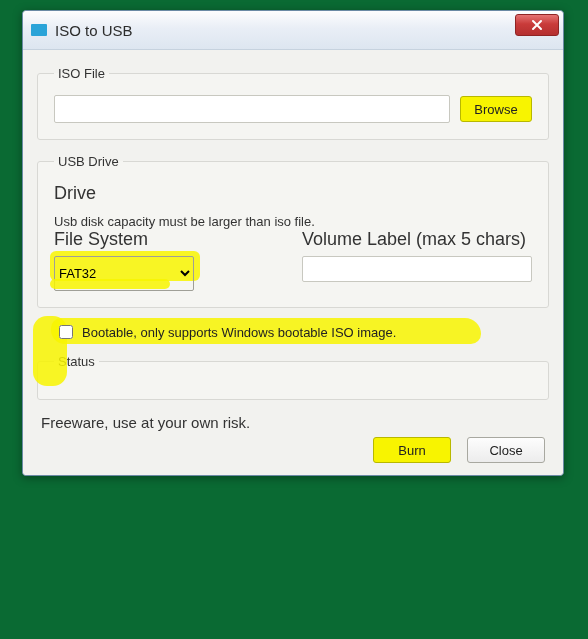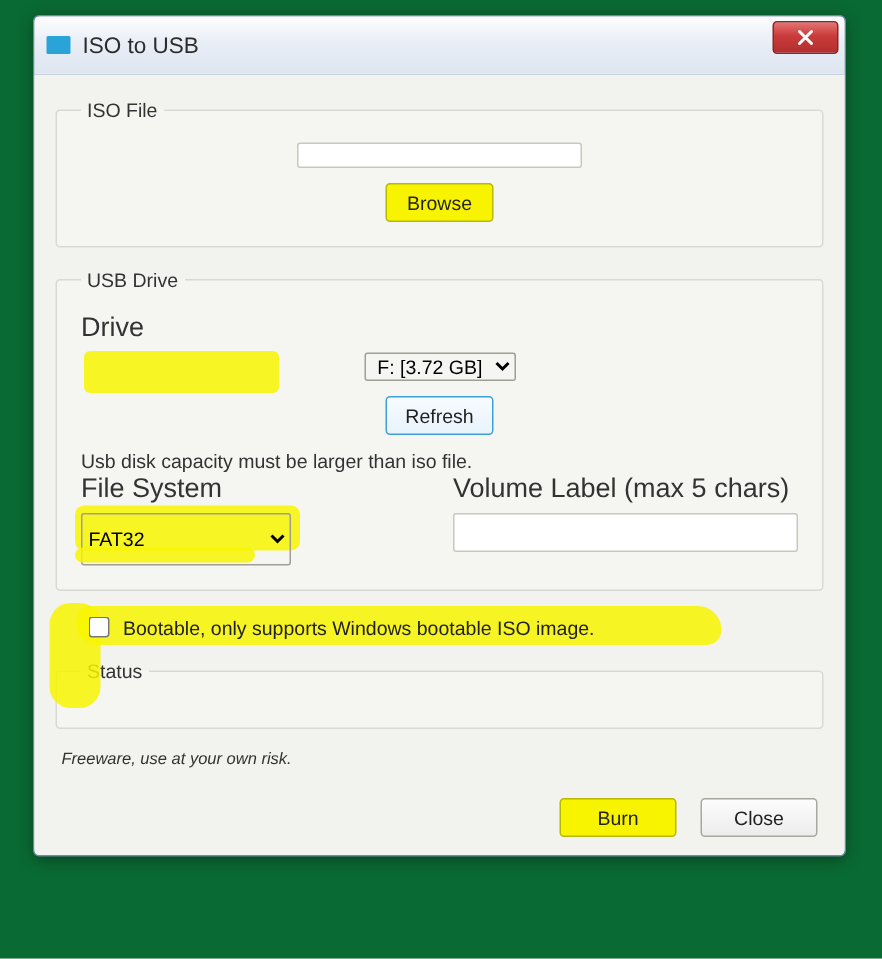--- a/index.html
+++ b/index.html
@@ -66,21 +66,21 @@
     border-radius: 3px;
     margin: 6px 0 14px 0;
     padding: 14px 16px 16px 16px;
     background: #f5f5f2;
   }
   legend {
     padding: 0 4px;
     font-size: 13px;
     color: #333;
   }
-  .row { display: flex; align-items: center; gap: 10px; flex-direction: column; }
+  .row { display: flex; align-items: center; gap: 10px; }
   .iso-input {
     flex: 1;
     height: 28px;
     background: #fff;
     border: 1px solid #c8c8c0;
     border-radius: 2px;
     padding: 0 6px;
     font: inherit;
   }
   .btn {
@@ -160,24 +160,23 @@
     width: 14px; height: 14px;
     accent-color: #f8f400;
   }
   fieldset.status-box {
     min-height: 38px;
   }
   .footer {
     padding: 0 4px;
   }
   .footer-text {
-    font-size: 11px;
-    color: #333;
-    margin: 4px 0 20px 0;
-    font-style: italic;
+    font-size: 15px;
+    color: #333;
+    margin: 4px 0 6px 0;
   }
   .footer-row {
     display: flex;
     align-items: center;
   }
   .footer-link {
     color: #1a4b9a;
     text-decoration: underline;
     cursor: pointer;
   }
@@ -215,27 +214,20 @@
       <div class="row">
         <input class="iso-input" type="text" value="" style="">
         <button class="btn hl-yellow">Browse</button>
       </div>
     </fieldset>
 
     <fieldset>
       <legend>USB Drive</legend>
 
       <div class="sub-label">Drive</div>
-      <div class="row" style="position:relative;">
-        <span id="b-drive" class="brush" style="left:2px; top:-1px; width:130px; height:28px;"></span>
-        <select class="drive-select" style="position:relative; background:transparent;">
-          <option>F: [3.72 GB]</option>
-        </select>
-        <button class="btn btn-refresh">Refresh</button>
-      </div>
       <div class="hint">Usb disk capacity must be larger than iso file.</div>
 
       <div class="two-col">
         <div class="col" style="position:relative;">
           <div class="sub-label">File System</div>
           <span id="b-fs" class="brush" style="left:-4px; top:22px; width:150px; height:30px;"></span>
           <select class="fs-select" style="position:relative; background:transparent;">
             <option>FAT32</option>
           </select>
           <span class="brush" style="left:-4px; top:50px; width:120px; height:10px; border-radius:6px;"></span>

